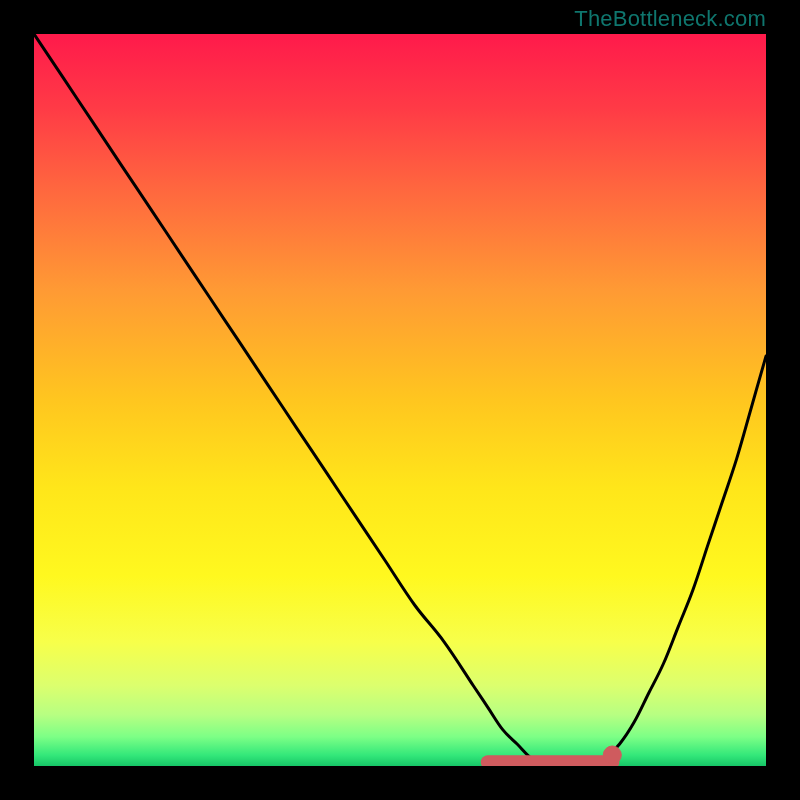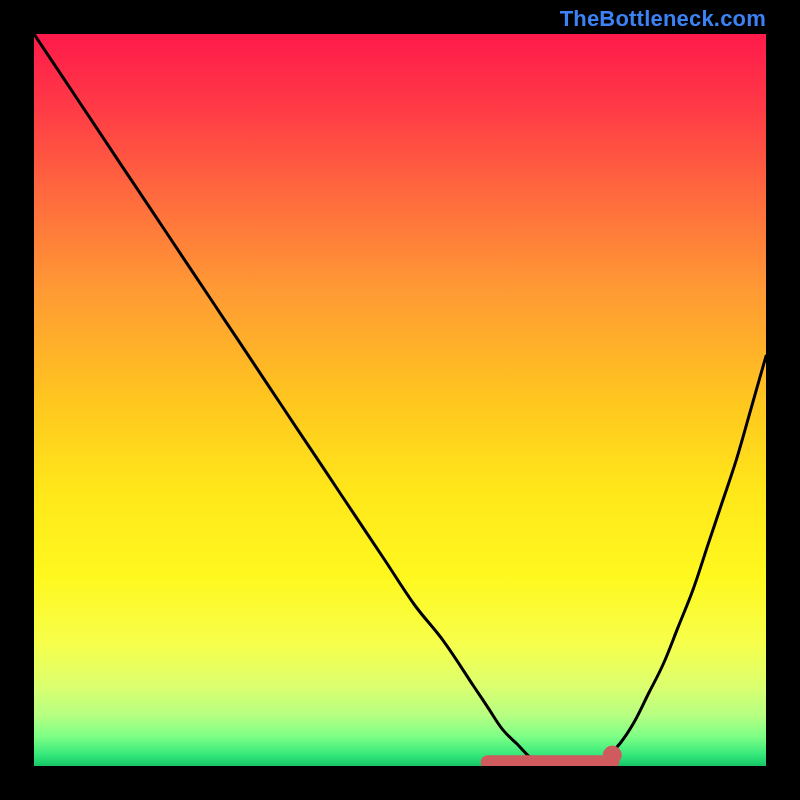--- a/index.html
+++ b/index.html
@@ -40,22 +40,22 @@
     width: 732px;
     height: 732px;
     overflow: visible;
   }
   .watermark {
     position: absolute;
     top: 6px;
     right: 34px;
     font-family: Arial, Helvetica, sans-serif;
     font-size: 22px;
-    font-weight: 700;
-    color: #3b82f6;
+    font-weight: 400;
+    color: #0f766e;
     letter-spacing: 0.2px;
   }
 </style>
 </head>
 <body>
 
 <div class="frame">
   <div class="plot-area">
     <svg class="gradient" viewBox="0 0 732 732" preserveAspectRatio="none">
       <defs>

